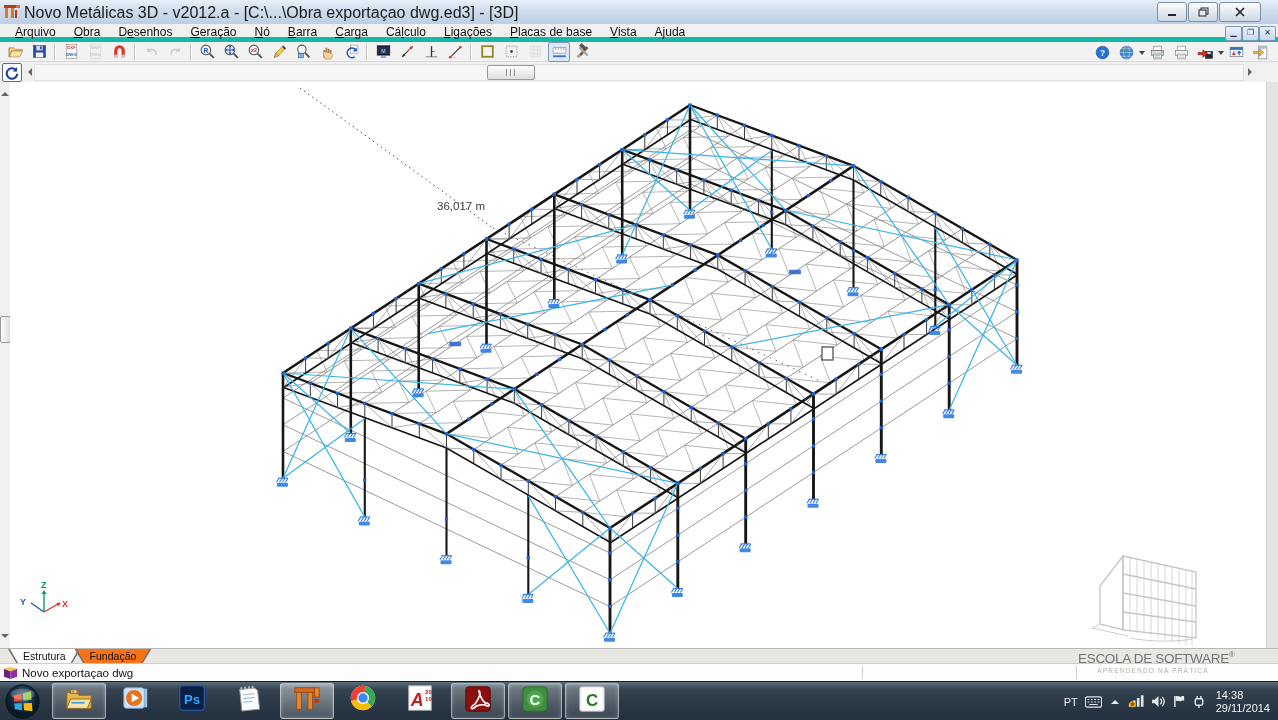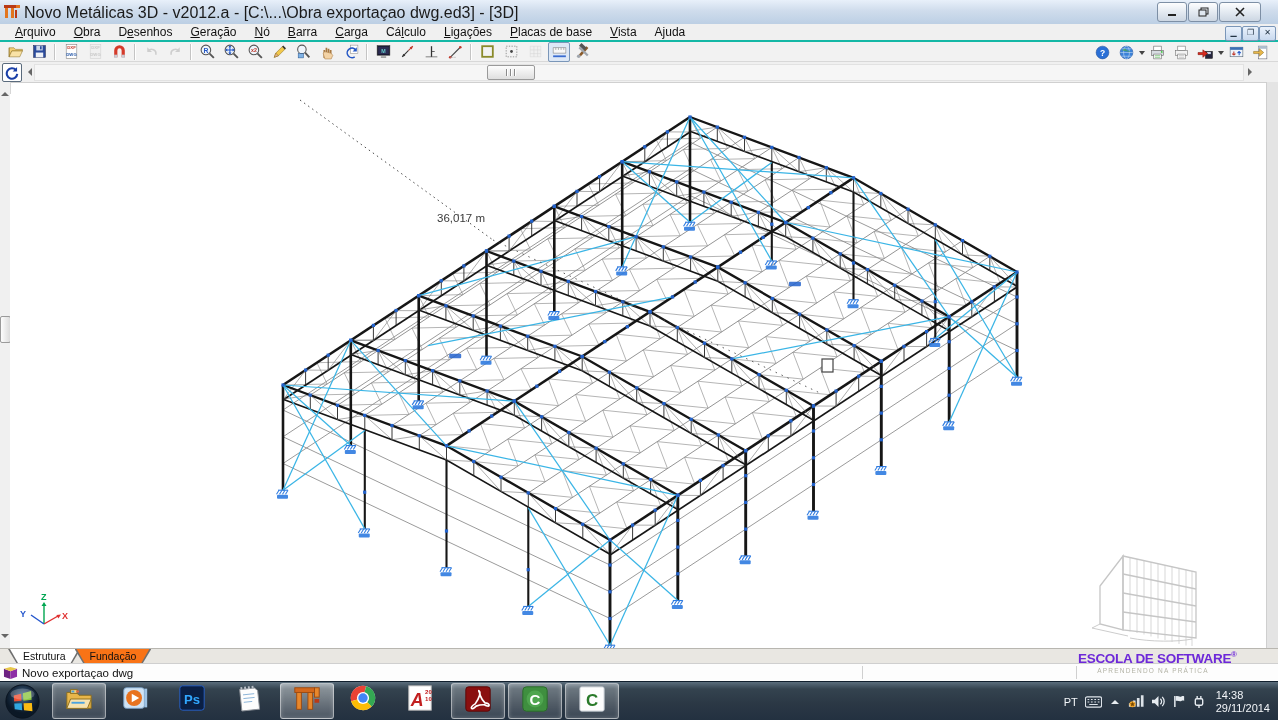--- a/index.html
+++ b/index.html
@@ -10,22 +10,22 @@
   
   #titlebar{left:0;top:0;width:1278px;height:24px;
     background:linear-gradient(#e8f0fa,#cfdcec 45%,#bccfe4);border-bottom:1px solid #9fb1c6;}
   #title-text{position:absolute;left:24px;top:4px;font-size:16px;color:#1a1a1a;white-space:nowrap;}
   #app-icon{position:absolute;left:4px;top:4px;width:16px;height:16px;}
   .cap-btn{position:absolute;top:2px;height:18px;border:1px solid #7d8fa5;border-radius:3px;
     background:linear-gradient(#fdfdfe,#e6ecf3 45%,#ccd6e2);color:#333;font-size:10px;
     display:flex;align-items:center;justify-content:center;}
 
   
-  #menubar{left:0;top:24px;width:1278px;height:18px;background:#f0f0f0;border-bottom:2px solid #14b8a6;
-    display:flex;align-items:center;padding-left:6px;box-sizing:border-box;}
+  #menubar{left:0;top:24px;width:1278px;height:18px;background:#f0f0f0;border-bottom:5px solid #14b8a6;
+    display:flex;align-items:flex-start;padding-left:6px;box-sizing:border-box;}
   .menu-item{font-size:12px;color:#111;padding:1px 9px;cursor:default;}
   .menu-item u{text-decoration:underline;}
   .mdi-btn{position:absolute;top:2px;width:15px;height:13px;border:1px solid #7a96b8;border-radius:2px;
     background:linear-gradient(#eaf2fc,#c9d9ee);color:#234;font-size:8px;line-height:11px;text-align:center;}
 
   
   #toolbar{left:0;top:42px;width:1278px;height:20px;background:#f2f2f2;border-bottom:1px solid #d8d8d8;
     display:flex;align-items:center;padding-left:3px;box-sizing:border-box;}
   .tb-btn{width:20px;height:18px;margin:0 1px;display:flex;align-items:center;justify-content:center;border:1px solid transparent;border-radius:2px;}
   .tb-btn.pressed{border:1px solid #7a96b8;background:#dde8f6;}
@@ -46,21 +46,21 @@
   #hs-thumb{position:absolute;left:452px;top:0px;width:46px;height:13px;background:linear-gradient(#fdfdfd,#dfdfdf);
     border:1px solid #9a9a9a;border-radius:2px;display:flex;align-items:center;justify-content:center;gap:2px;}
   #hs-thumb i{display:block;width:1px;height:7px;background:#8a8a8a;border-right:1px solid #fff;}
   #leftscroll{left:0;top:82px;width:10px;height:566px;background:#f0f0f0;border-right:1px solid #d6d6d6;}
   #vs-up{left:1px;top:88px;border-bottom-color:#666;}
   #vs-down{left:1px;top:634px;border-top-color:#666;}
   #vs-thumb{position:absolute;left:0px;top:316px;width:9px;height:25px;background:linear-gradient(90deg,#fdfdfd,#dcdcdc);
     border:1px solid #9a9a9a;border-radius:2px;}
 
   
-  #canvas{left:10px;top:94px;width:1256px;height:566px;background:#fff;}
+  #canvas{left:10px;top:82px;width:1256px;height:566px;background:#fff;}
   #canvas svg{display:block;}
   #right-strip{left:1266px;top:82px;width:12px;height:566px;background:#e4e4e4;border-left:1px solid #cfcfcf;}
 
   
   #tabsrow{left:0;top:648px;width:1278px;height:15px;background:#e9e7e2;border-top:1px solid #b8b6b0;display:flex;align-items:stretch;padding-left:8px;}
   .tab{clip-path:polygon(0 0,100% 0,calc(100% - 9px) 100%,9px 100%);background:#6f6f6f;padding:0 1px 1px 1px;margin-right:-6px;}
   .tab .in{clip-path:polygon(1px 0,calc(100% - 1px) 0,calc(100% - 9px) 100%,9px 100%);height:100%;
     display:flex;align-items:center;padding:0 14px;font-size:10.5px;color:#111;background:#fff;}
   .tab.inactive .in{background:#f97316;}
 
@@ -75,21 +75,21 @@
   .task-slot{position:absolute;top:1px;width:52px;height:34px;display:flex;align-items:flex-start;justify-content:center;border-radius:3px;}
   .task-slot.boxed{border:1px solid rgba(255,255,255,.5);background:linear-gradient(rgba(255,255,255,.30),rgba(255,255,255,.10));box-shadow:inset 0 0 4px rgba(255,255,255,.25);}
   .task-slot.focused{background:linear-gradient(rgba(255,255,255,.45),rgba(255,255,255,.18));}
   #start-orb{position:absolute;left:4px;top:1px;width:37px;height:37px;}
   #tray{position:absolute;right:4px;top:0;height:39px;display:flex;align-items:center;gap:7px;color:#f2f5f8;}
   #tray .txt{font-size:11px;}
   #clock{font-size:11px;line-height:13px;margin-left:4px;margin-right:4px;}
 
   
   #watermark{left:1078px;top:534px;width:150px;height:146px;z-index:60;pointer-events:none;text-align:center;}
-  #wm-title{font-size:13.5px;font-weight:bold;color:#6d28d9;letter-spacing:-0.3px;white-space:nowrap;}
+  #wm-title{font-size:13.5px;font-weight:normal;color:#737373;letter-spacing:-0.3px;white-space:nowrap;}
   #wm-title sup{font-size:8px;}
   #wm-sub{font-size:6.5px;color:#b3b3a6;letter-spacing:1.2px;margin-top:1px;}
 </style>
 </head>
 <body>
 
 <div id="screen">
 
   <div class="abs" id="titlebar">
     <span id="app-icon">

